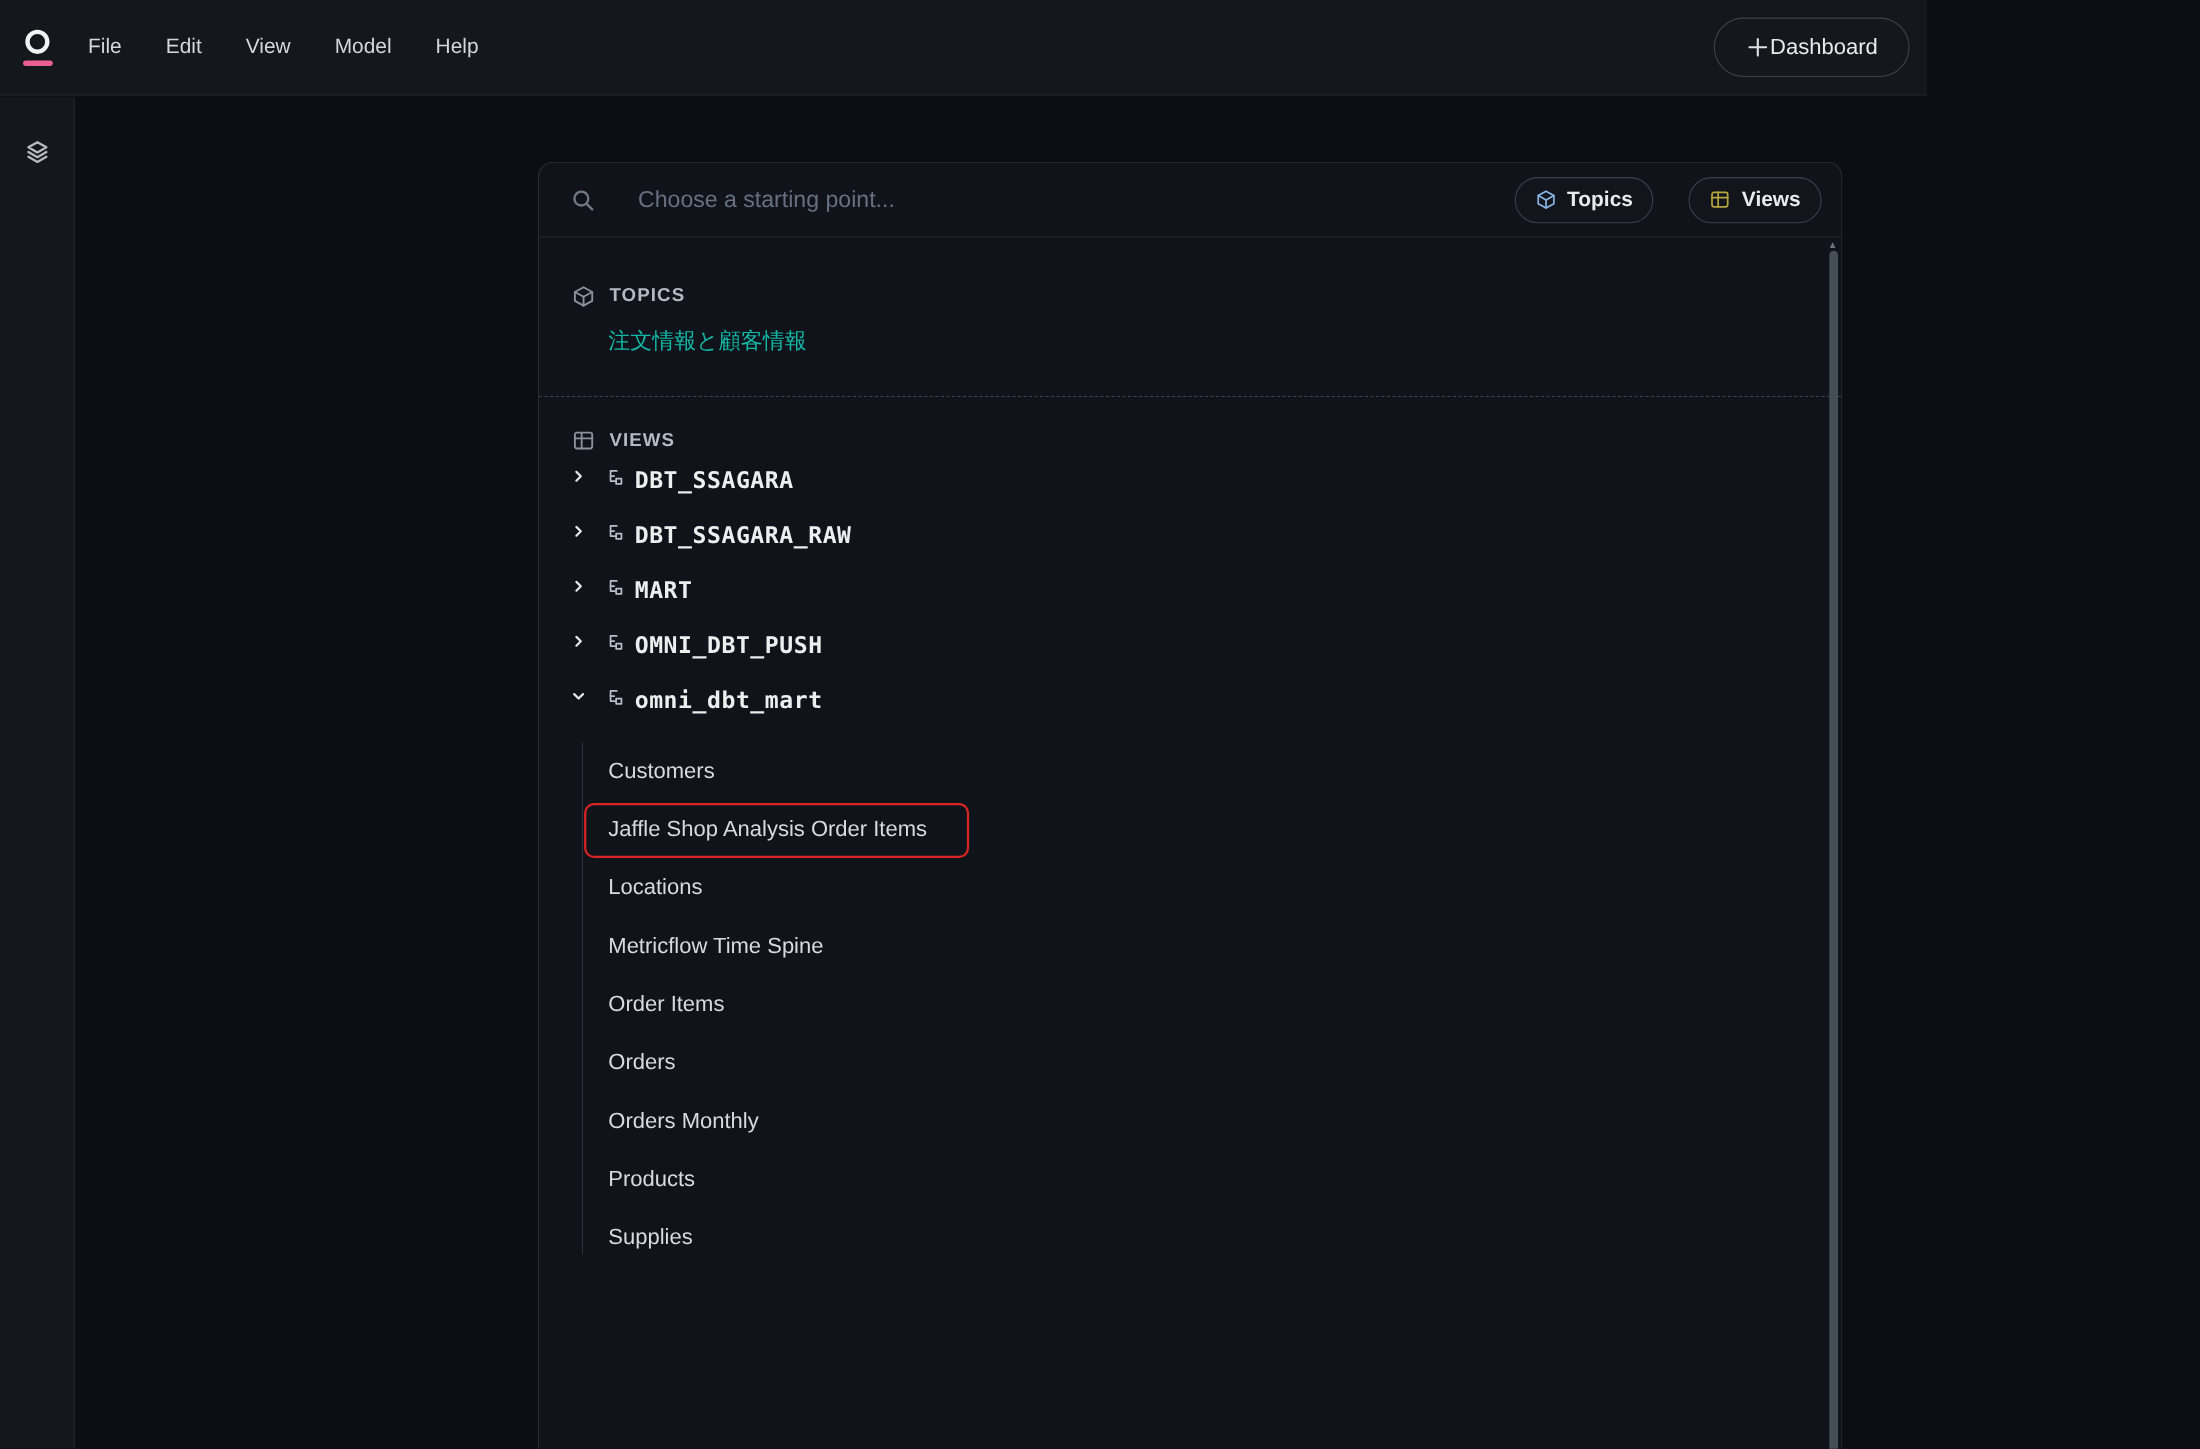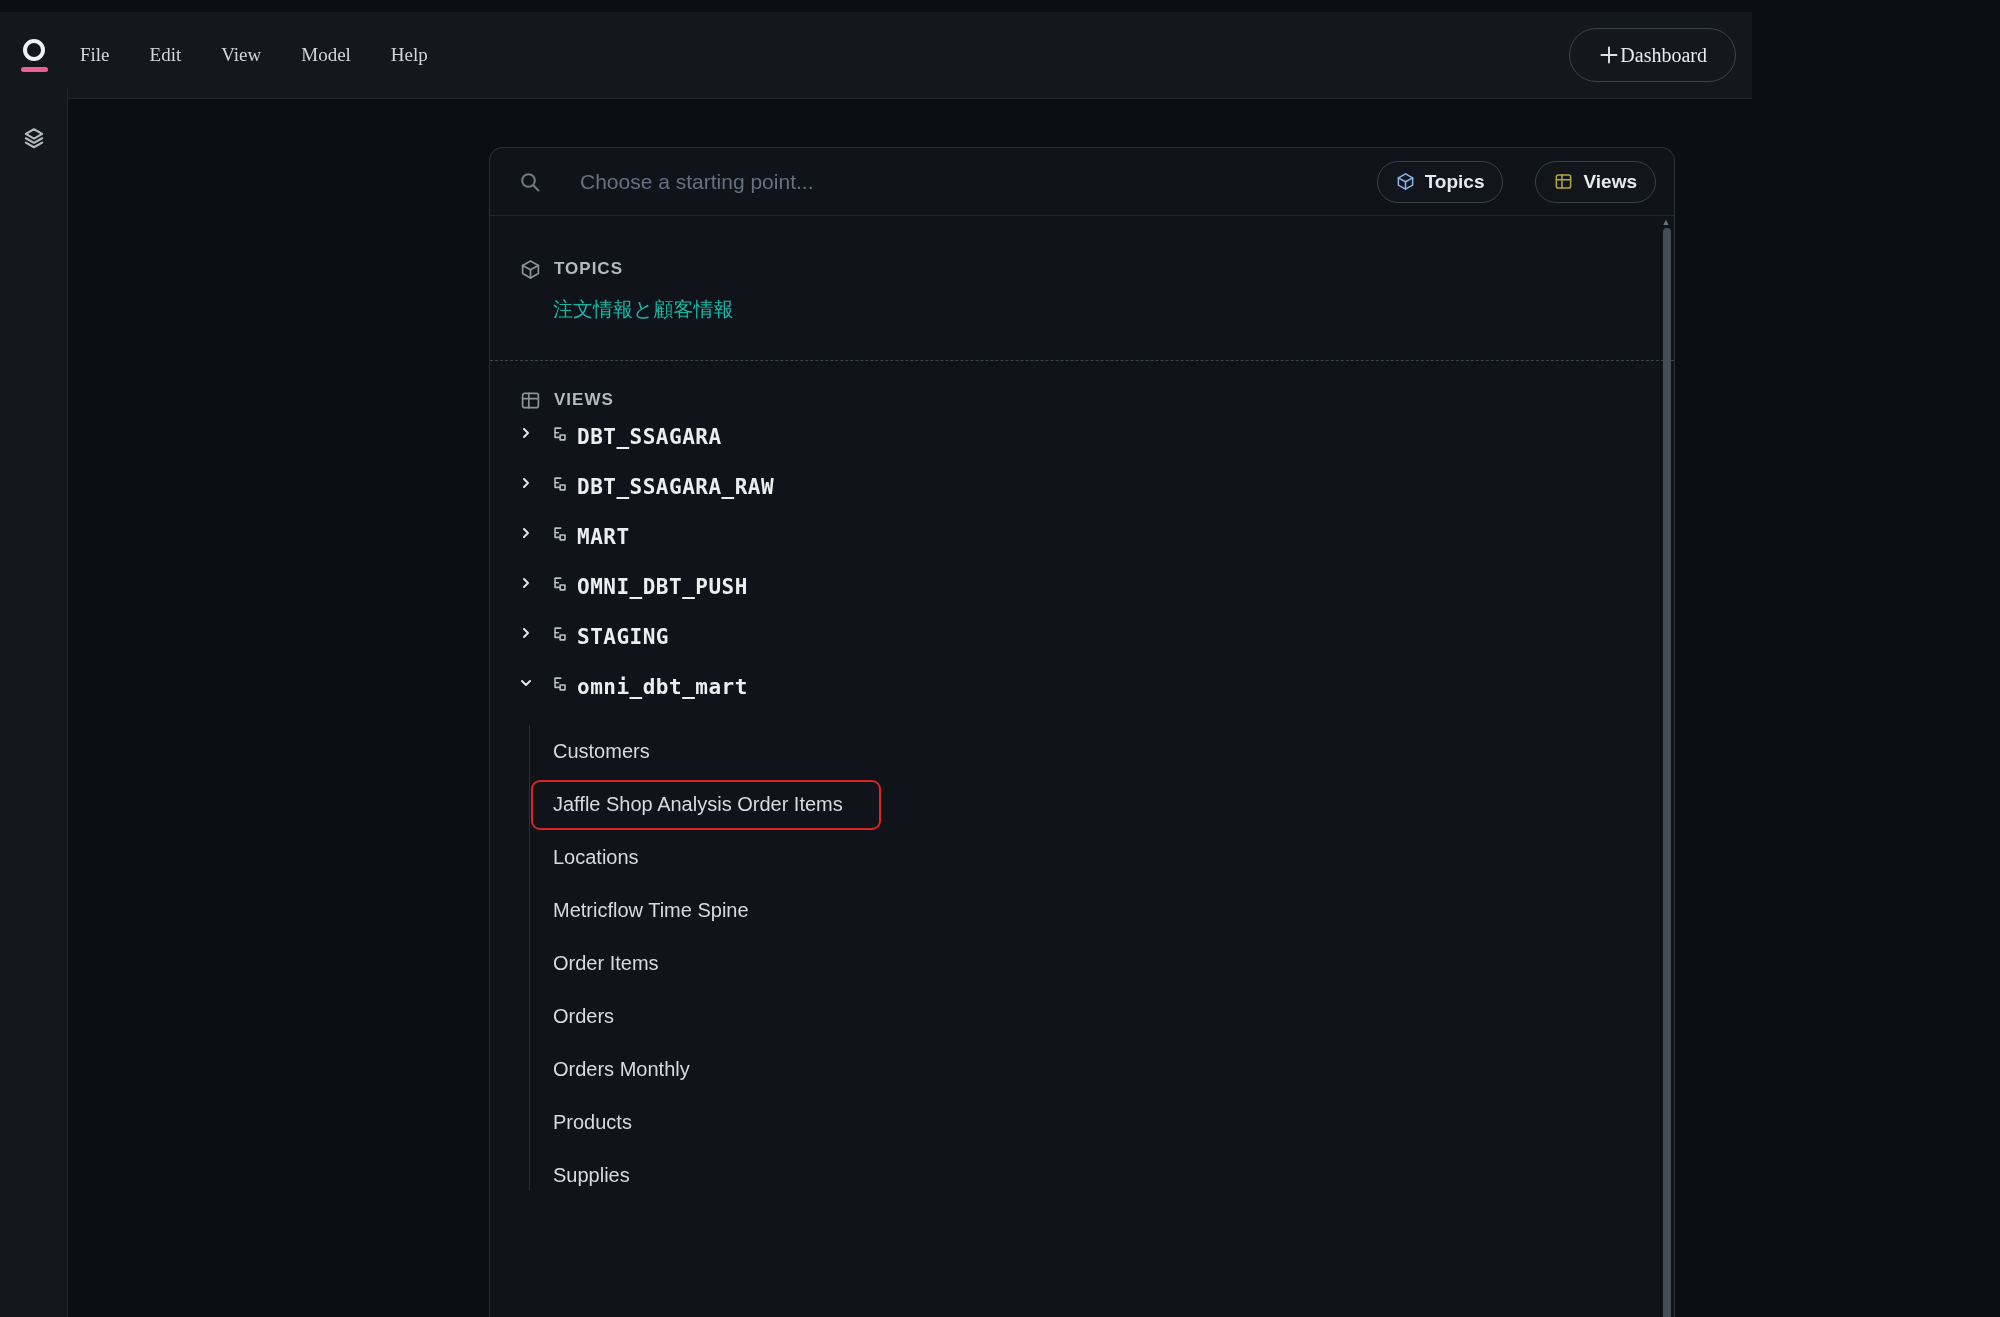--- a/index.html
+++ b/index.html
@@ -6,23 +6,23 @@
   html,body { width:2000px; height:1317px; overflow:hidden; }
   body {
     background:#0b0e12;
     font-family:"Liberation Sans","DejaVu Sans",sans-serif;
     color:#d8dbde;
     position:relative;
   }
 
   
   .topbar {
-    position:absolute; top:12px; left:0; width:1752px; height:87px;
+    position:absolute; top:0; left:0; width:1752px; height:87px;
     background:#14171c; border-bottom:1px solid #1e232a;
-    display:flex; align-items:center;font-family:Liberation Serif, serif;
+    display:flex; align-items:center;
   }
   .logo { width:68px; display:flex; flex-direction:column; align-items:center; cursor:pointer; }
   .logo-ring { width:22px; height:22px; border:4px solid #f1f2f4; border-radius:50%; }
   .logo-bar { width:27px; height:5px; border-radius:3px; background:#ea5f8f; margin-top:6px; }
   .menu { display:flex; align-items:center; gap:40px; margin-left:12px; }
   .menu-item { font-size:19px; color:#d3d6da; cursor:pointer; }
   .topbar-right { margin-left:auto; padding-right:16px; }
   .dash-btn {
     height:54px; border:1px solid #3d434b; border-radius:27px;
     background:#14171c; color:#e8eaec; font-size:20px;
@@ -241,31 +241,20 @@
         </svg>
       <svg class="schema-ic" width="18" height="18" viewBox="0 0 16 16" fill="none" stroke="#b9bfc6" stroke-width="1.4">
           <path d="M4.5 2.8h5M4.5 2.8v8.2h4"></path>
           <rect x="9" y="8.9" width="4.3" height="4.3"></rect>
           <path d="M4.5 6.9h3"></path>
         </svg>
       <span class="schema-name">OMNI_DBT_PUSH</span>
     </div>
     <div class="schema-row">
       <svg class="chev" viewBox="0 0 16 16" fill="none" stroke="#e4e7ea" stroke-width="2">
-          <path d="M6 4l4 4-4 4"></path>
-        </svg>
-      <svg class="schema-ic" width="18" height="18" viewBox="0 0 16 16" fill="none" stroke="#b9bfc6" stroke-width="1.4">
-          <path d="M4.5 2.8h5M4.5 2.8v8.2h4"></path>
-          <rect x="9" y="8.9" width="4.3" height="4.3"></rect>
-          <path d="M4.5 6.9h3"></path>
-        </svg>
-      <span class="schema-name">STAGING</span>
-    </div>
-    <div class="schema-row">
-      <svg class="chev" viewBox="0 0 16 16" fill="none" stroke="#e4e7ea" stroke-width="2">
           <path d="M4 6l4 4 4-4"></path>
         </svg>
       <svg class="schema-ic" width="18" height="18" viewBox="0 0 16 16" fill="none" stroke="#b9bfc6" stroke-width="1.4">
           <path d="M4.5 2.8h5M4.5 2.8v8.2h4"></path>
           <rect x="9" y="8.9" width="4.3" height="4.3"></rect>
           <path d="M4.5 6.9h3"></path>
         </svg>
       <span class="schema-name">omni_dbt_mart</span>
     </div>
 

